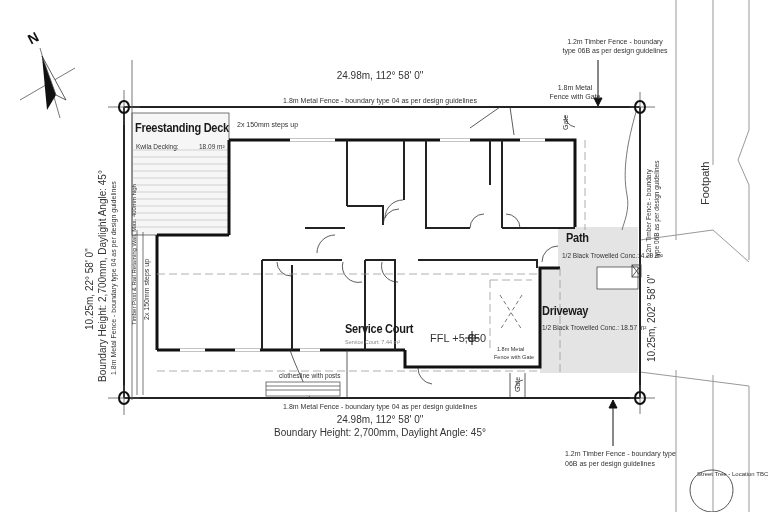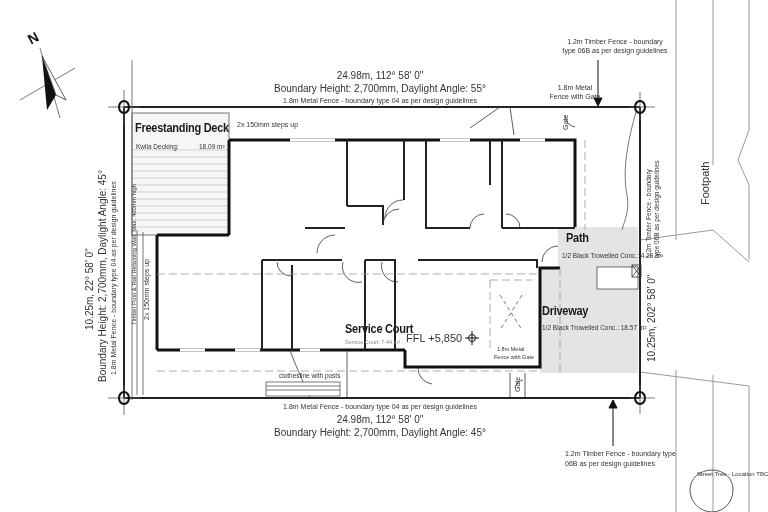--- a/index.html
+++ b/index.html
@@ -185,21 +185,20 @@
       <line x1="465" y1="338" x2="479" y2="338"></line>
       <line x1="472" y1="331" x2="472" y2="345"></line>
     </g>
 
     <path d="M712,470 C700,470 690,478 690,490 C690,502 700,512 712,512 C724,512 733,502 733,490 C733,478 724,470 712,470 Z" stroke="#555" stroke-width="1" fill="none"></path>
   </svg>
 
   <div class="north">N</div>
 
   <div class="lbl t10 center" style="left:300px;top:70px;width:160px;">24.98m, 112° 58' 0"</div>
-  <div class="lbl t10 center" style="left:260px;top:83px;width:240px;">Boundary Height: 2,700mm, Daylight Angle: 55°</div>
   <div class="lbl t7 center" style="left:270px;top:97px;width:220px;">1.8m Metal Fence - boundary type 04 as per design guidelines</div>
 
   <div class="lbl t7 center" style="left:270px;top:403px;width:220px;">1.8m Metal Fence - boundary type 04 as per design guidelines</div>
   <div class="lbl t10 center" style="left:300px;top:414px;width:160px;">24.98m, 112° 58' 0"</div>
   <div class="lbl t10 center" style="left:260px;top:427px;width:240px;">Boundary Height: 2,700mm, Daylight Angle: 45°</div>
 
   <div class="lbl t10 rot-90" style="left:84px;top:330px;">10.25m, 22° 58' 0"</div>
   <div class="lbl t10 rot-90" style="left:97px;top:382px;">Boundary Height: 2,700mm, Daylight Angle: 45°</div>
   <div class="lbl t7 rot-90" style="left:110px;top:375px;">1.8m Metal Fence - boundary type 04 as per design guidelines</div>
   <div class="lbl t7 rot-90" style="left:131px;top:325px;font-size:6px;">Timber Post &amp; Rail Retaining Wall, Max. 400mm high</div>
@@ -229,19 +228,19 @@
 
   <div class="lbl big" style="left:566px;top:231px;">Path</div>
   <div class="lbl t7" style="left:562px;top:252px;font-size:6.5px;">1/2 Black Trowelled Conc.: 4.29 m²</div>
 
   <div class="lbl big" style="left:542px;top:304px;">Driveway</div>
   <div class="lbl t7" style="left:542px;top:324px;font-size:6.5px;">1/2 Black Trowelled Conc.: 18.57 m²</div>
 
   <div class="lbl big" style="left:345px;top:322px;">Service Court</div>
   <div class="lbl t7" style="left:345px;top:339px;font-size:5.5px;color:#888;">Service Court: 7.44 m²</div>
 
-  <div class="lbl t10" style="left:406px;top:332px;font-size:11px;text-align:right;">FFL +5,850</div>
+  <div class="lbl t10" style="left:430px;top:332px;font-size:11px;text-align:right;">FFL +5,850</div>
 
   <div class="lbl t7" style="left:497px;top:346px;font-size:5.5px;">1.8m Metal</div>
   <div class="lbl t7" style="left:494px;top:354px;font-size:5.5px;">Fence with Gate</div>
 
   <div class="lbl t7" style="left:279px;top:372px;font-size:6.5px;">clothesline with posts</div>
 </div>
 
 </body></html>

